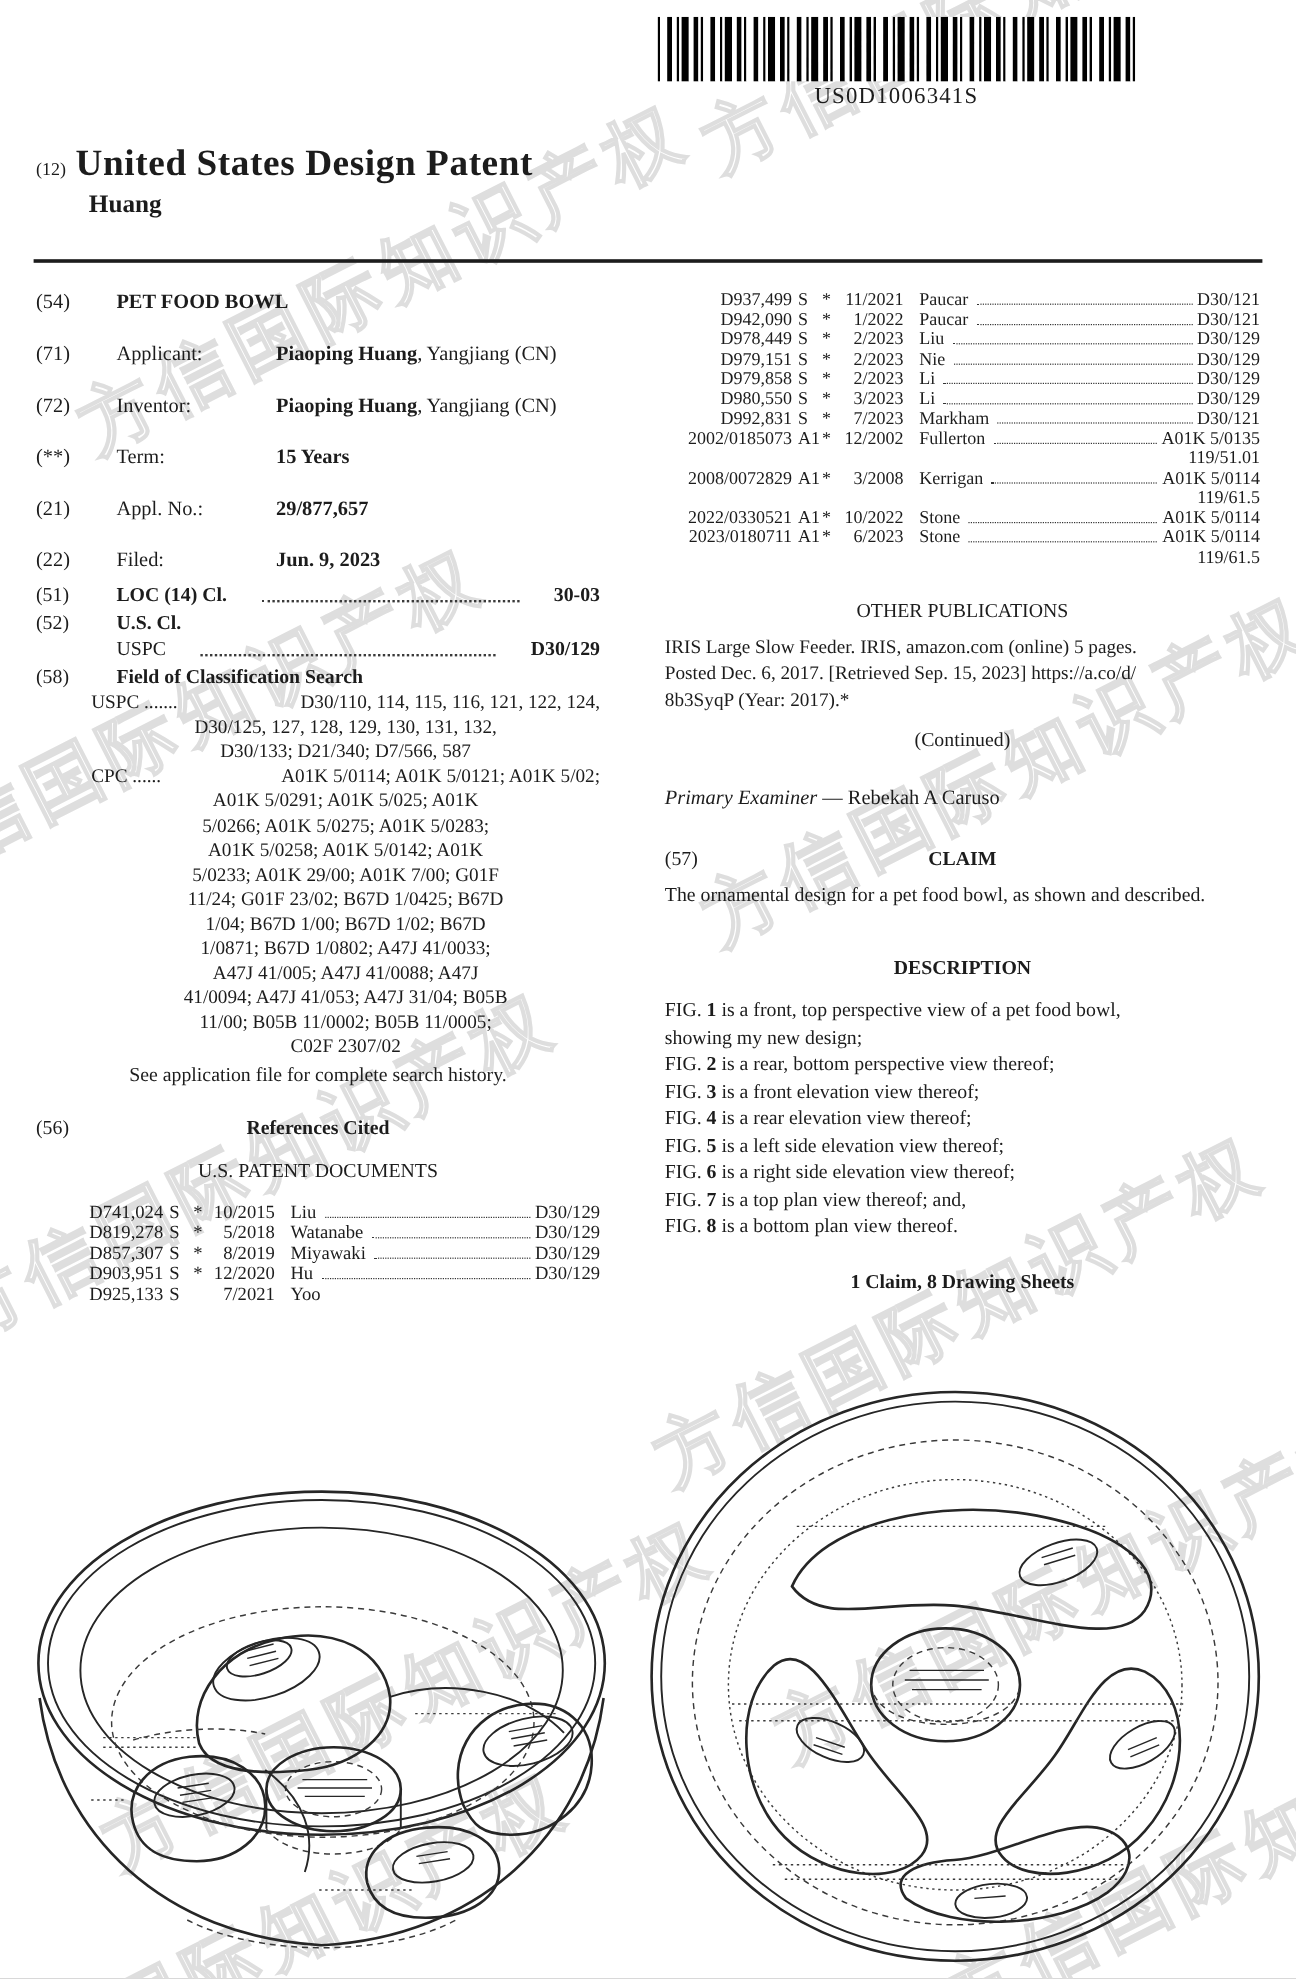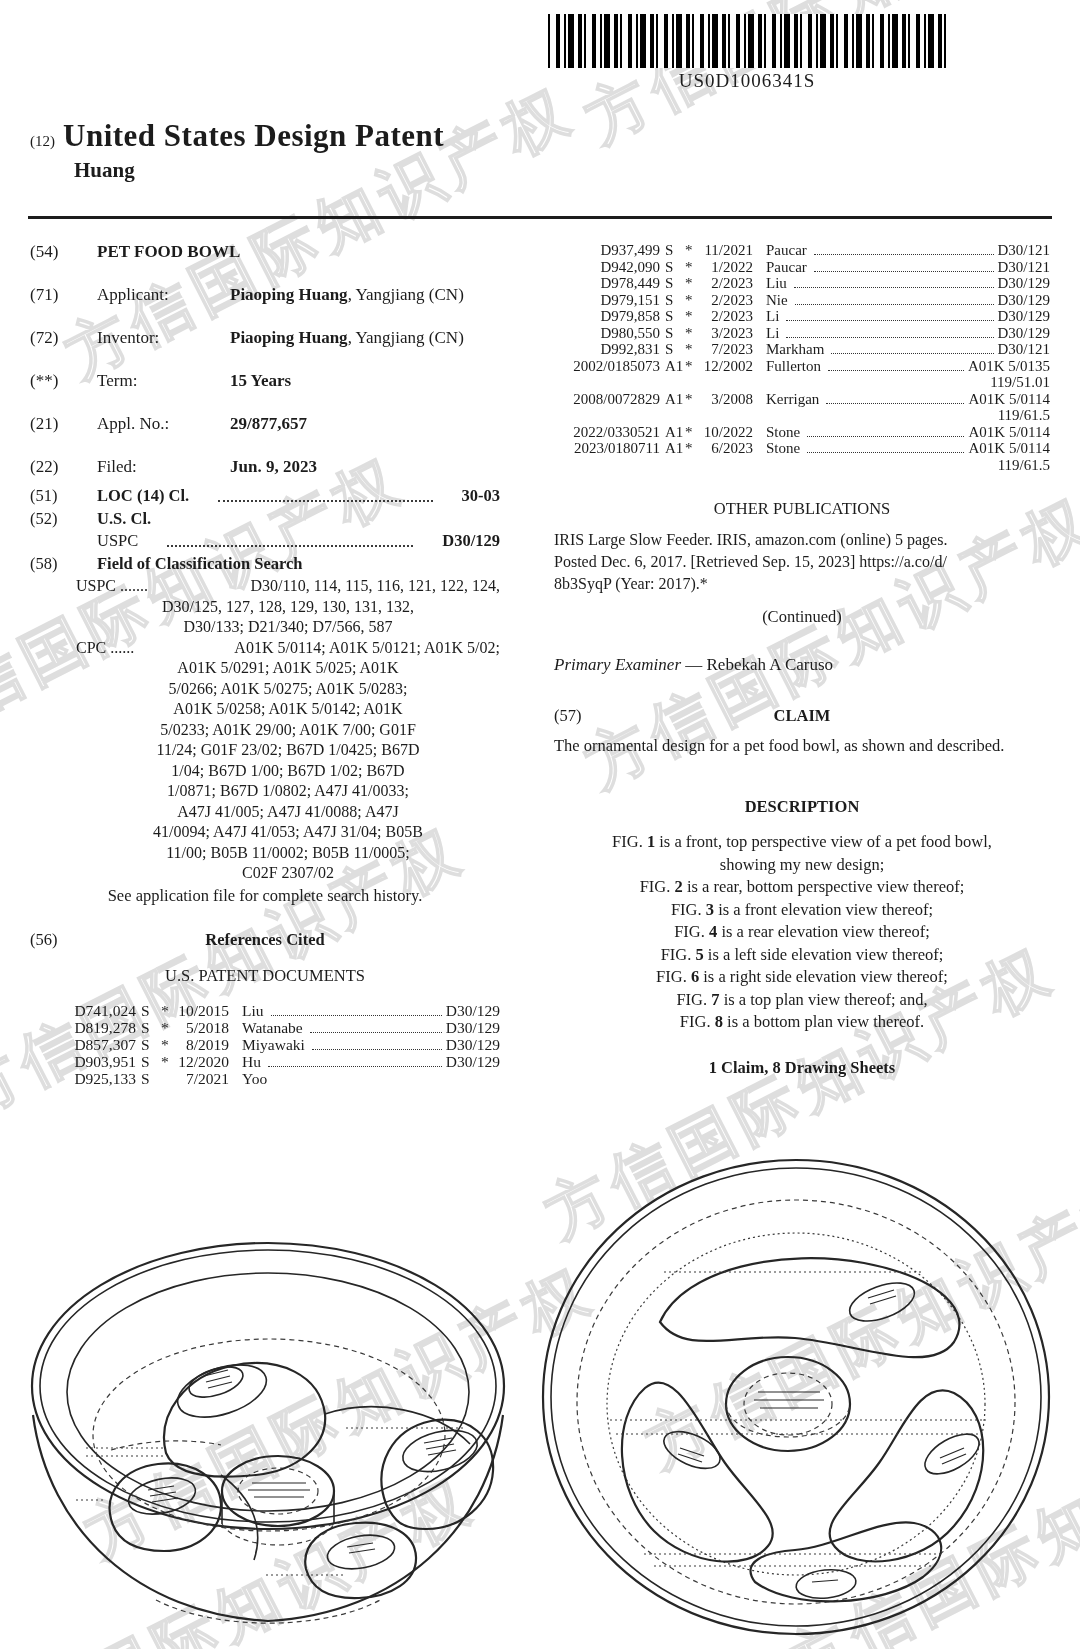--- a/index.html
+++ b/index.html
@@ -54,21 +54,21 @@
   .r-name{white-space:nowrap;}
   .r-dots{flex:1 1 auto;border-bottom:1.7px dotted #333;margin:0 4px 3px 7px;}
   .r-cls{white-space:nowrap;}
   .r-cont{text-align:right;}
   
   .pubs{margin-top:10px;font-size:16px;line-height:22px;}
   .cont-line{text-align:center;font-size:16.5px;margin-top:12px;}
   .exam{margin-top:24px;font-size:17px;line-height:27px;}
   .exam i{font-style:italic;}
   .claim-txt{margin-top:8px;font-size:16.5px;line-height:23px;text-align:justify;}
-  .desc-lines{margin-top:14px;font-size:16.5px;line-height:22.5px;text-align:center;}
+  .desc-lines{margin-top:14px;font-size:16.5px;line-height:22.5px;}
   .footer-line{margin-top:24px;}
   
   .fig{position:absolute;}
   .fig svg{display:block;}
   .ln{fill:none;stroke:#262626;stroke-width:1.6;}
   .ln2{fill:none;stroke:#262626;stroke-width:2.2;}
   .dash{fill:none;stroke:#3a3a3a;stroke-width:1.2;stroke-dasharray:5 4;}
   .dot{fill:none;stroke:#3a3a3a;stroke-width:1.2;stroke-dasharray:2 3;}
   .hatch{stroke:#262626;stroke-width:1.2;}
 </style>

